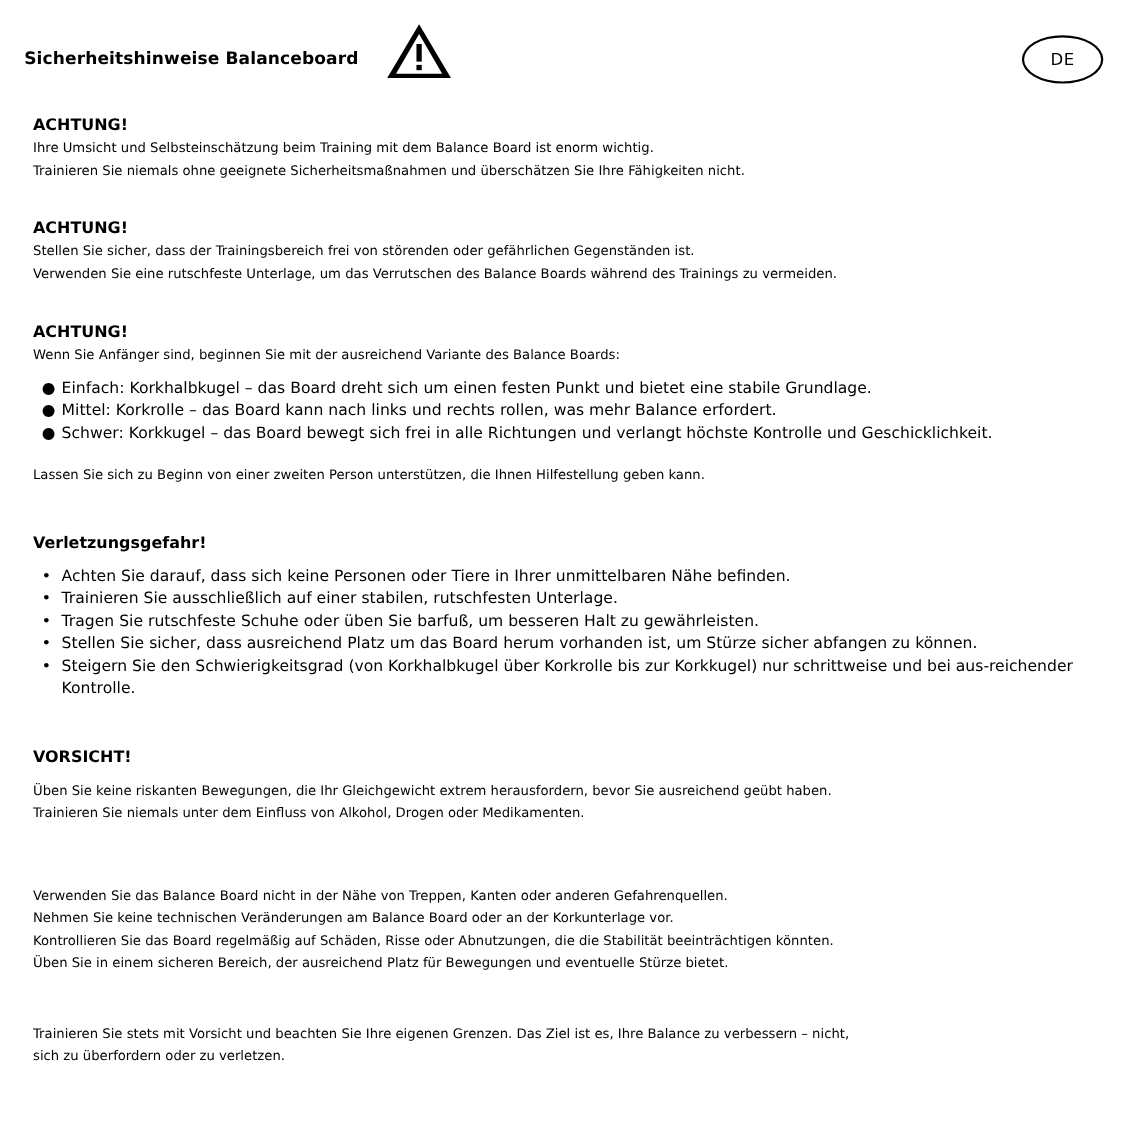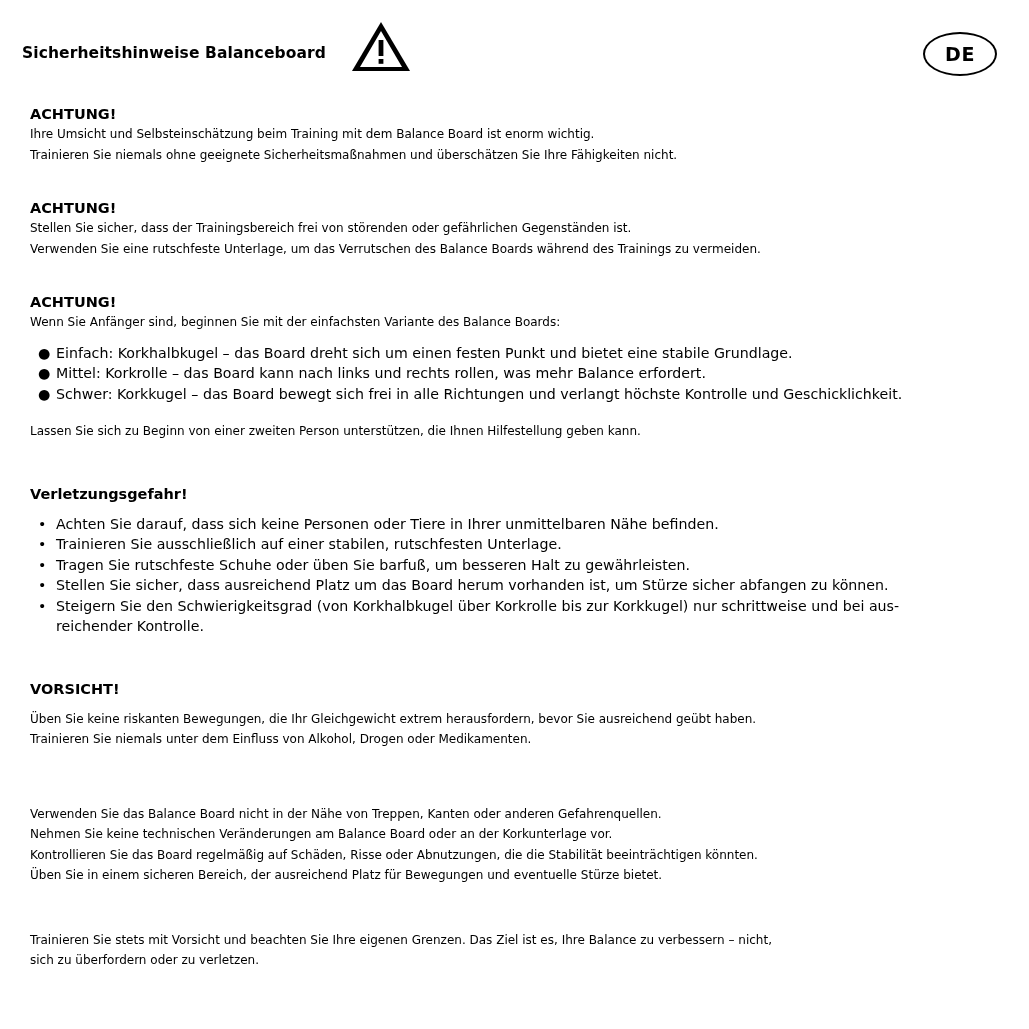--- a/index.html
+++ b/index.html
@@ -13,21 +13,21 @@
     font-family: "DejaVu Sans", sans-serif;
     color: #000000;
     position: relative;
     overflow: hidden;
   }
   .page {
     position: relative;
     width: 1029px;
     height: 1029px;
     box-sizing: border-box;
-    padding: 34px 28px 10px 22px;
+    padding: 34px 12px 10px 22px;
   }
 
   
   .header {
     position: relative;
     height: 56px;
   }
   .doc-title {
     position: absolute;
     left: 0;
@@ -39,31 +39,31 @@
   }
   .warn-tri {
     position: absolute;
     left: 328px;
     top: -16px;
     width: 62px;
     height: 56px;
   }
   .de-badge {
     position: absolute;
-    right: 4px;
+    right: 14px;
     top: -2px;
     width: 70px;
     height: 40px;
     border: 2.5px solid #000;
     border-radius: 50%;
     display: flex;
     align-items: center;
     justify-content: center;
-    font-size: 19px;
-    font-weight: bold;
+    font-size: 15px;
+    font-weight: normal;
     letter-spacing: 0.5px;
   }
 
   
   .block {
     margin-top: 18px;
     margin-left: 8px;
   }
   .block-head {
     font-size: 14.5px;
@@ -133,21 +133,21 @@
   <div class="block">
     <div class="block-head">ACHTUNG!</div>
     <div class="line">Stellen Sie sicher, dass der Trainingsbereich frei von störenden oder gefährlichen Gegenständen ist.</div>
     <div class="line">Verwenden Sie eine rutschfeste Unterlage, um das Verrutschen des Balance Boards während des Trainings zu vermeiden.</div>
   </div>
 
   <div class="spacer-md"></div>
 
   <div class="block">
     <div class="block-head">ACHTUNG!</div>
-    <div class="line">Wenn Sie Anfänger sind, beginnen Sie mit der einfachsten Variante des Balance Boards:</div>
+    <div class="line">Wenn Sie Anfänger sind, beginnen Sie mit der ausreichend Variante des Balance Boards:</div>
 
     <div class="spacer-sm"></div>
 
     <ul class="bullets">
       <li>
         <span class="dot">●</span>
         <b>Einfach:</b><span> Korkhalbkugel – das Board dreht sich um einen festen Punkt und bietet eine stabile Grundlage.</span>
       </li>
       <li>
         <span class="dot">●</span>

